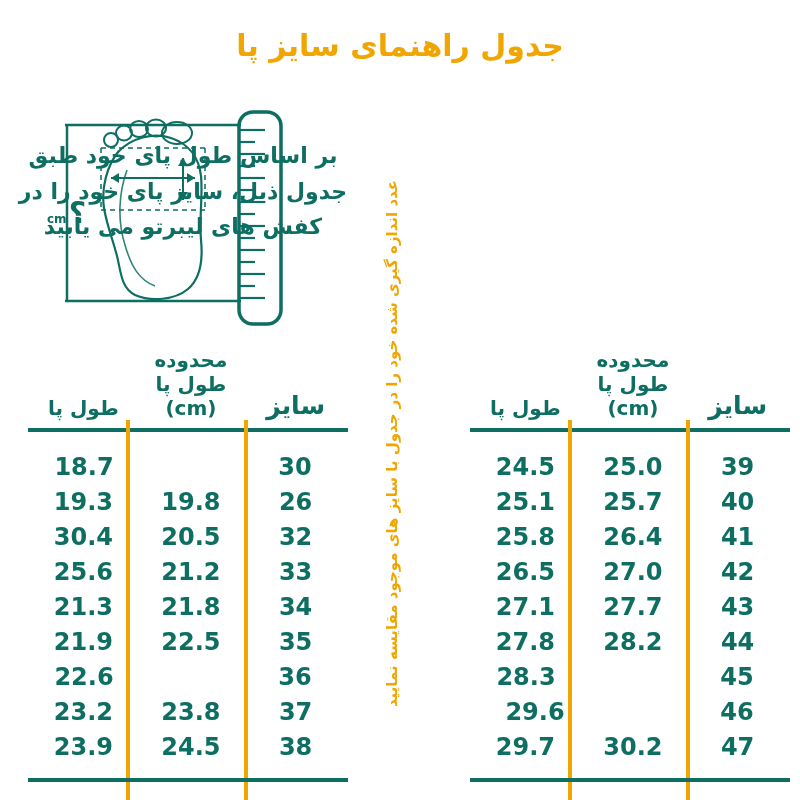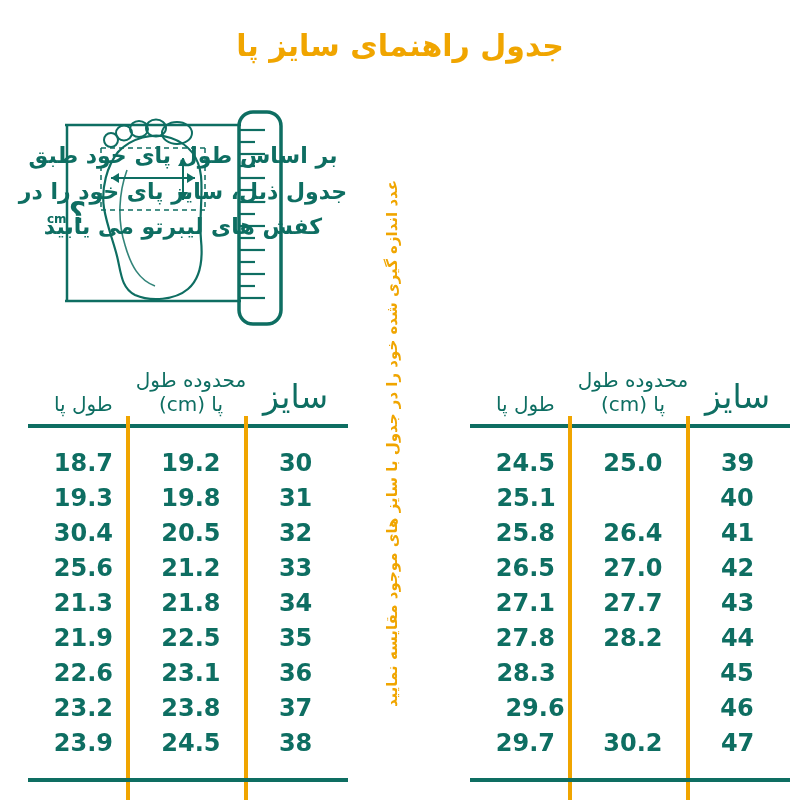--- a/index.html
+++ b/index.html
@@ -82,26 +82,26 @@
 
   .thead {
     display: flex;
     align-items: flex-end;
     justify-content: space-between;
     padding: 0 6px 8px 6px;
     border-bottom: 4px solid #0e6e62;
   }
   .th {
     color: #0e6e62;
-    font-weight: normal;
+    font-weight: bold;
     text-align: center;
   }
   .th.size {
     width: 94px;
-    font-size: 33px;
+    font-size: 25px;
     margin-top: 29px;
   }
   .th.range {
     width: 118px;
     font-size: 20px;
   }
   .th.len {
     width: 100px;
     font-size: 20px;
   }
@@ -237,20 +237,21 @@
     <div class="tbody">
       <div class="vline a"></div>
       <div class="vline b"></div>
       <div class="trow">
         <div class="td size">39</div>
         <div class="td range">25.0</div>
         <div class="td len">24.5</div>
       </div>
       <div class="trow">
         <div class="td size">40</div>
+        <div class="td range">25.7</div>
         <div class="td len">25.1</div>
       </div>
       <div class="trow">
         <div class="td size">41</div>
         <div class="td range">26.4</div>
         <div class="td len">25.8</div>
       </div>
       <div class="trow">
         <div class="td size">42</div>
         <div class="td range">27.0</div>
@@ -286,25 +287,24 @@
     <div class="thead">
       <div class="th size">سایز</div>
       <div class="th range">محدوده طول پا (cm)</div>
       <div class="th len">طول پا</div>
     </div>
     <div class="tbody">
       <div class="vline a"></div>
       <div class="vline b"></div>
       <div class="trow">
         <div class="td size">30</div>
-        <div class="td range">19.2</div>
         <div class="td len">18.7</div>
       </div>
       <div class="trow">
-        <div class="td size">31</div>
+        <div class="td size">26</div>
         <div class="td range">19.8</div>
         <div class="td len">19.3</div>
       </div>
       <div class="trow">
         <div class="td size">32</div>
         <div class="td range">20.5</div>
         <div class="td len">30.4</div>
       </div>
       <div class="trow">
         <div class="td size">33</div>
@@ -316,21 +316,20 @@
         <div class="td range">21.8</div>
         <div class="td len">21.3</div>
       </div>
       <div class="trow">
         <div class="td size">35</div>
         <div class="td range">22.5</div>
         <div class="td len">21.9</div>
       </div>
       <div class="trow">
         <div class="td size">36</div>
-        <div class="td range">23.1</div>
         <div class="td len">22.6</div>
       </div>
       <div class="trow">
         <div class="td size">37</div>
         <div class="td range">23.8</div>
         <div class="td len">23.2</div>
       </div>
       <div class="trow">
         <div class="td size">38</div>
         <div class="td range">24.5</div>

